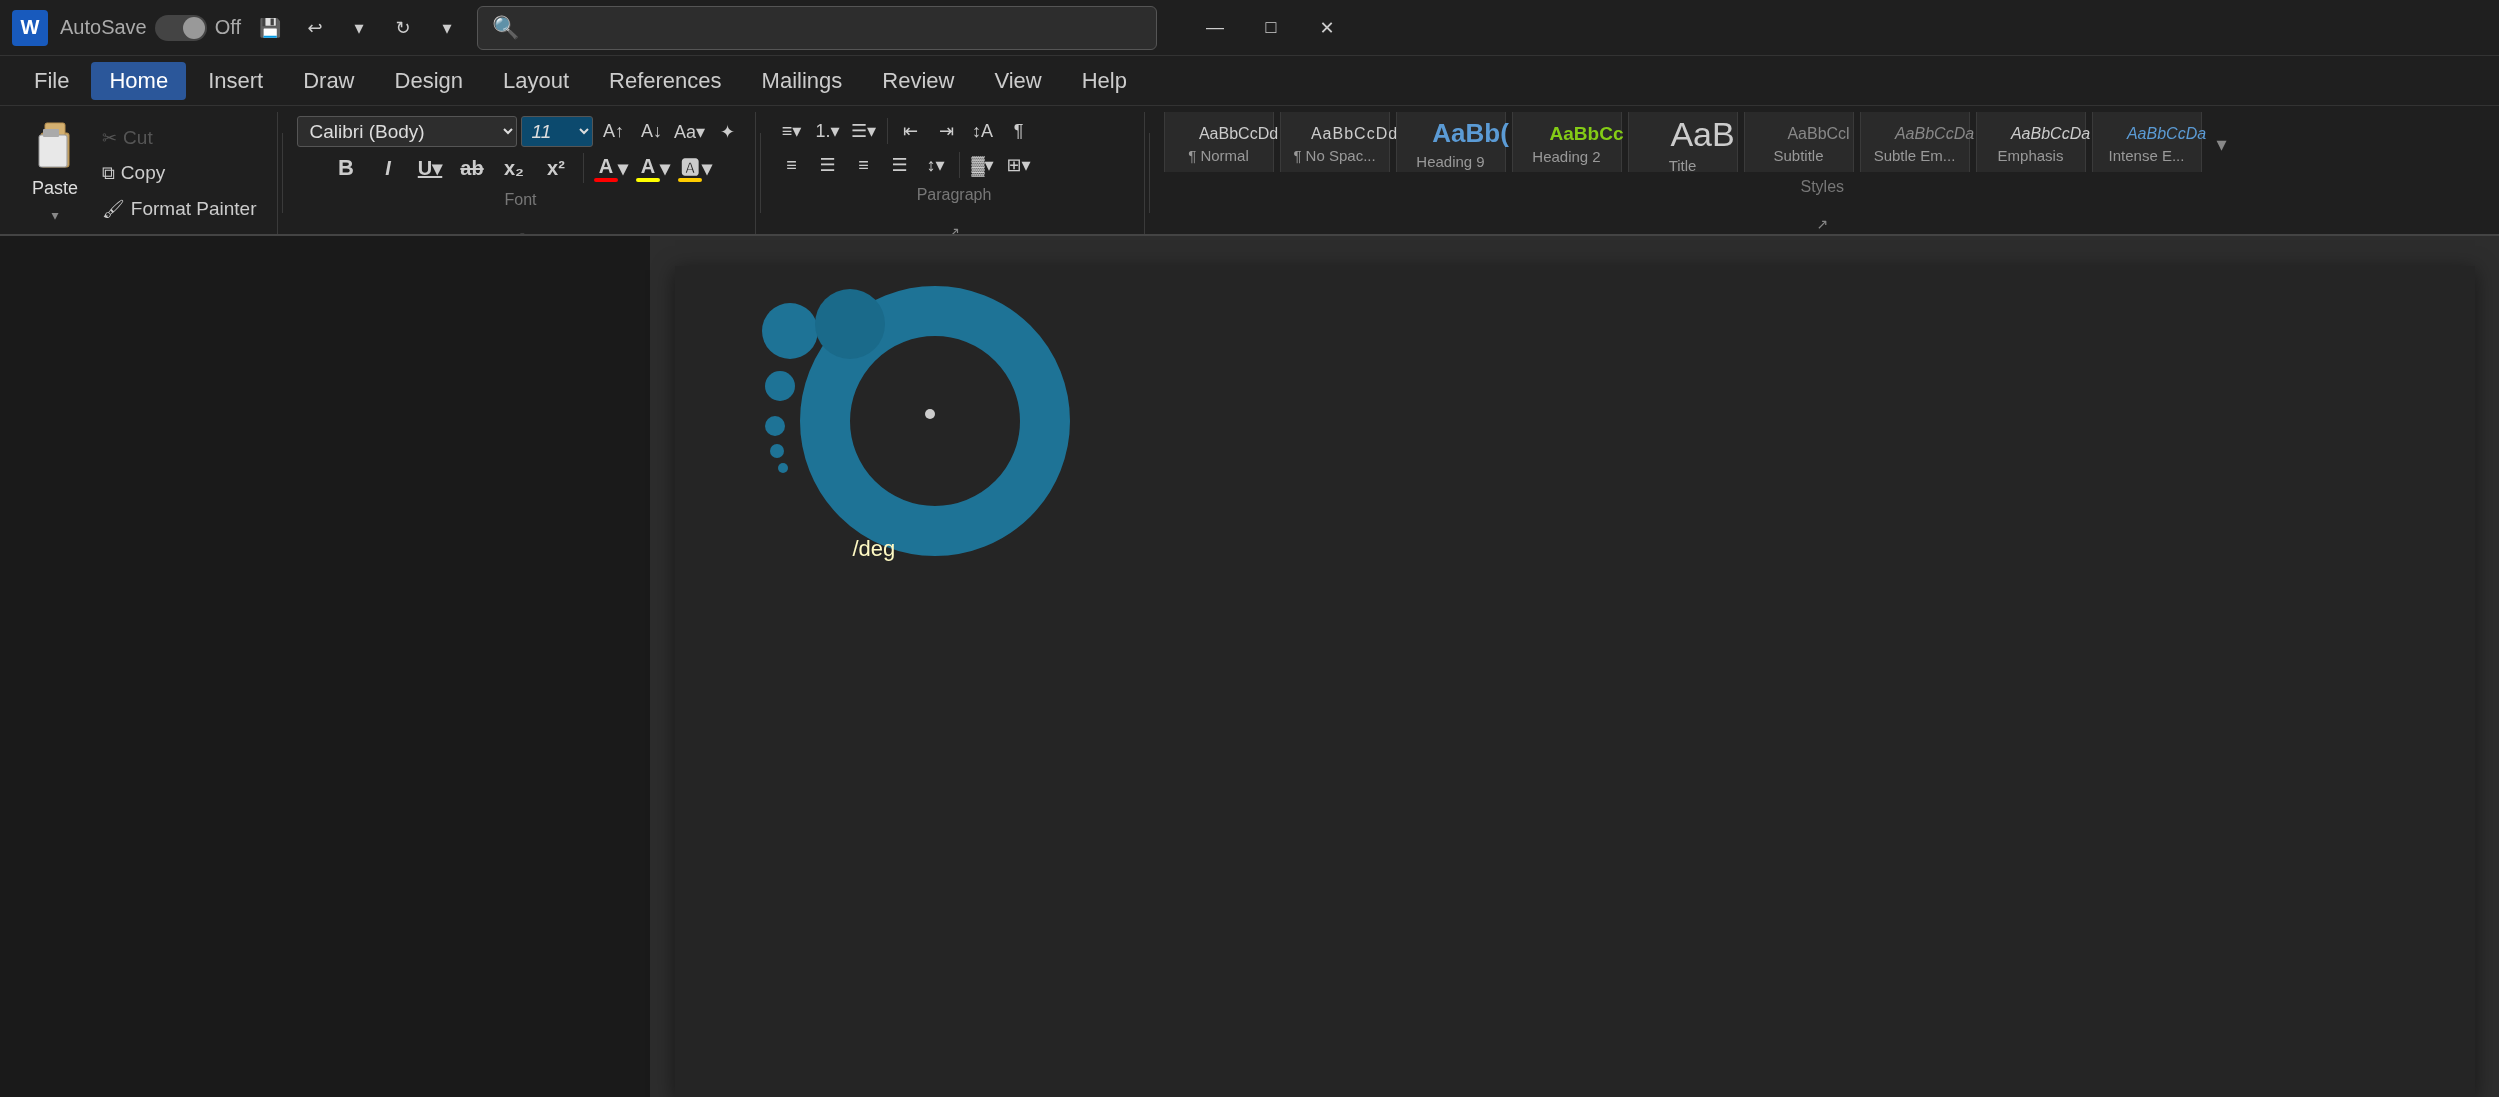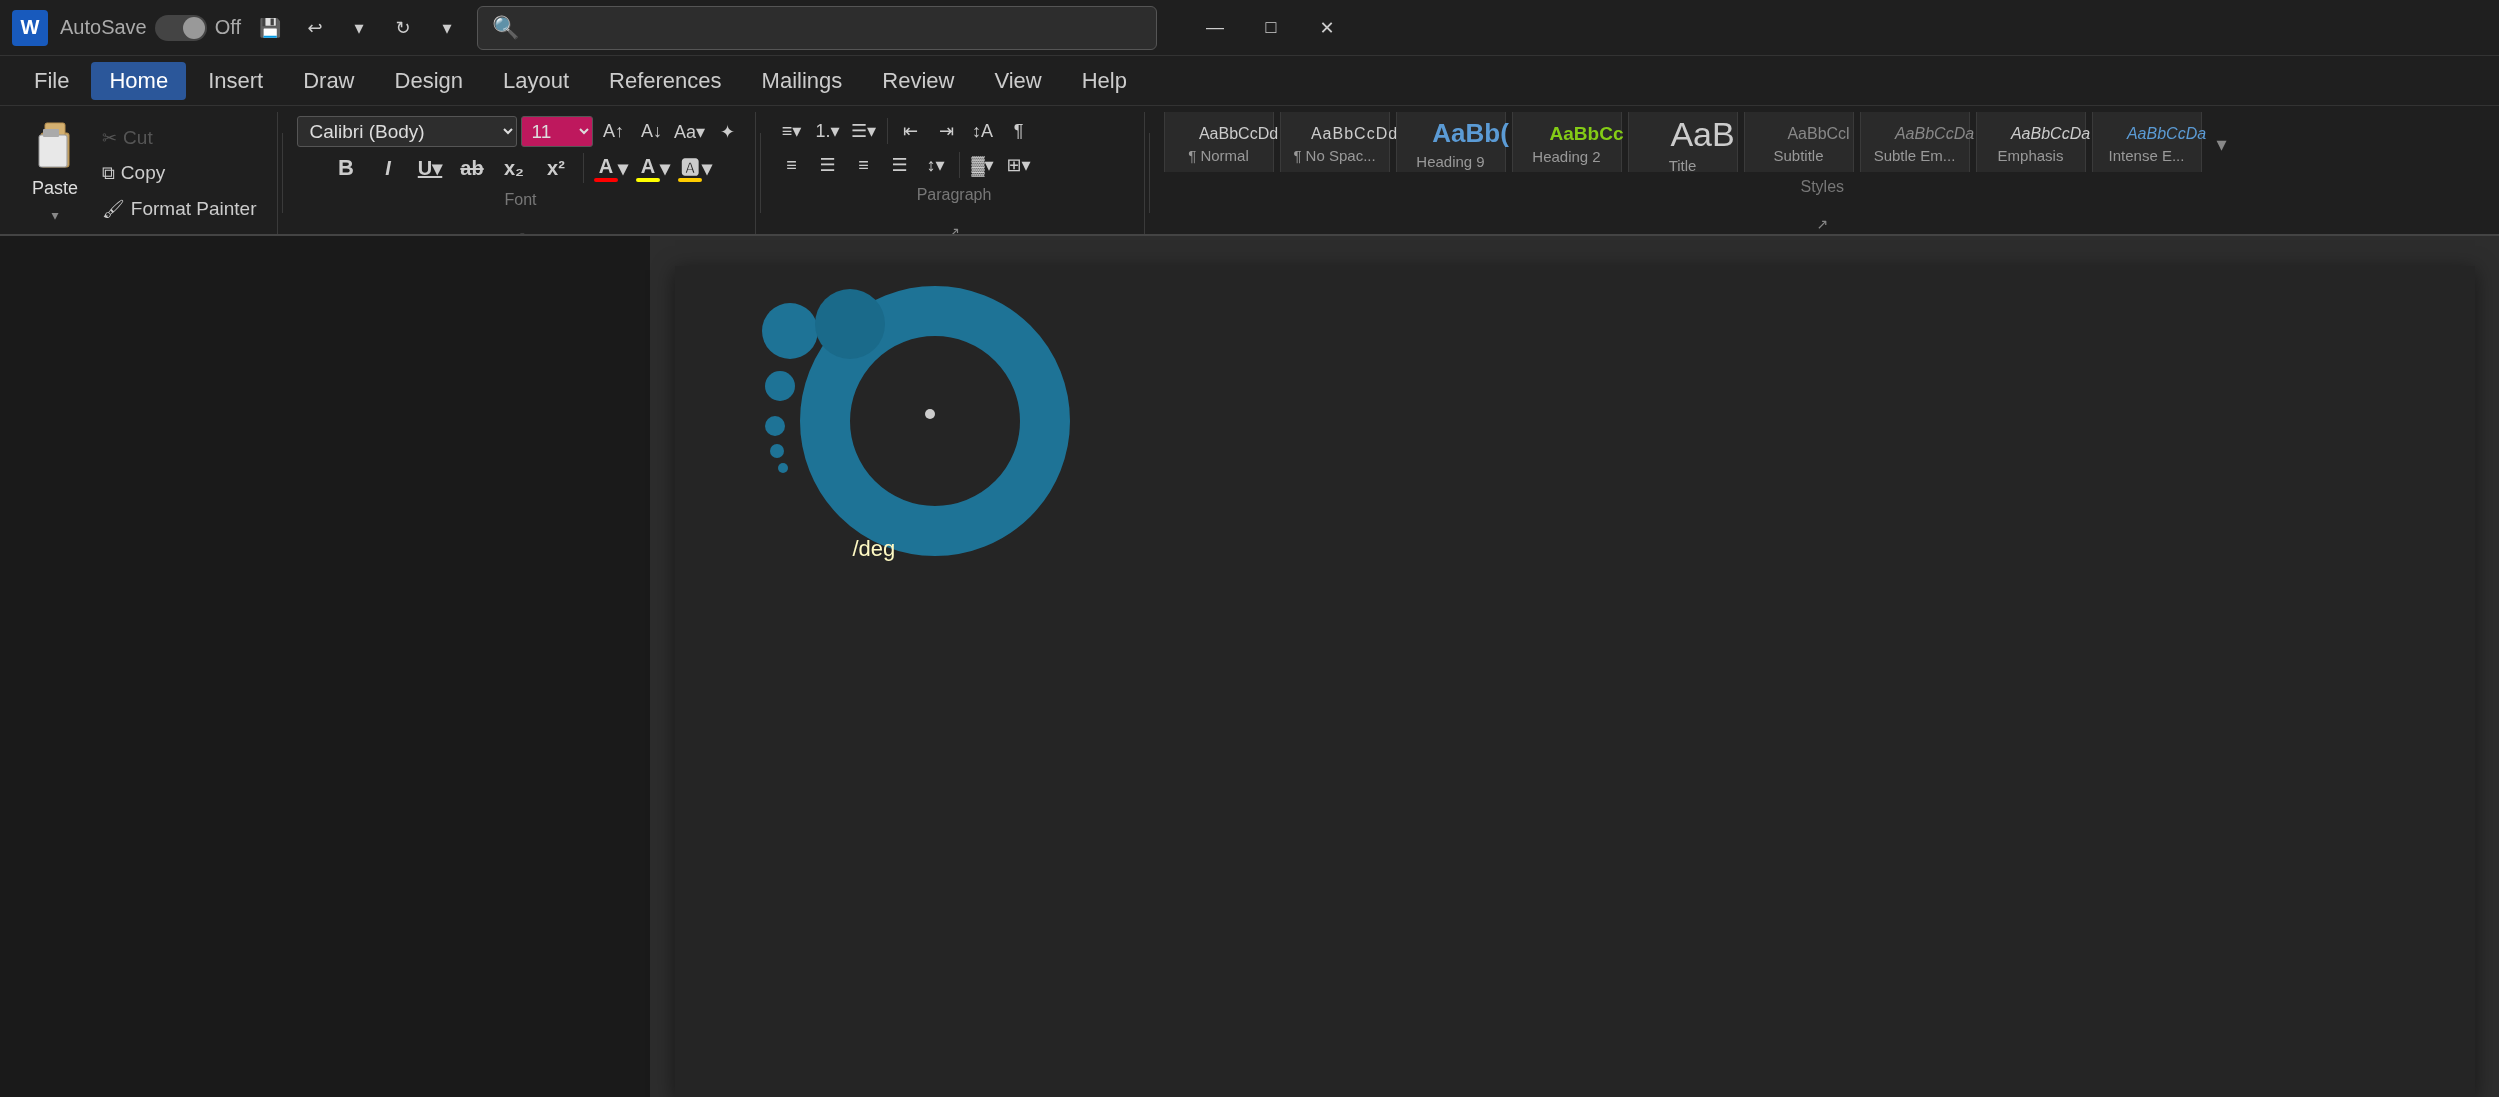--- a/index.html
+++ b/index.html
@@ -239,28 +239,29 @@
       background: #2d2d2d;
       border: 1px solid #555;
       color: #ddd;
       padding: 3px 8px;
       font-size: 19px;
       border-radius: 3px;
       width: 220px;
       cursor: pointer;
     }
     .font-size-select {
-      background: #be185d;
+      background: #0c4a6e;
       border: 1px solid #555;
       color: #ddd;
       padding: 3px 6px;
       font-size: 19px;
       border-radius: 3px;
       width: 72px;
       cursor: pointer;
+      font-style: italic;
     }
     .ribbon-icon-btn {
       width: 34px;
       height: 30px;
       display: flex;
       align-items: center;
       justify-content: center;
       font-size: 18px;
       color: #ccc;
       cursor: pointer;

